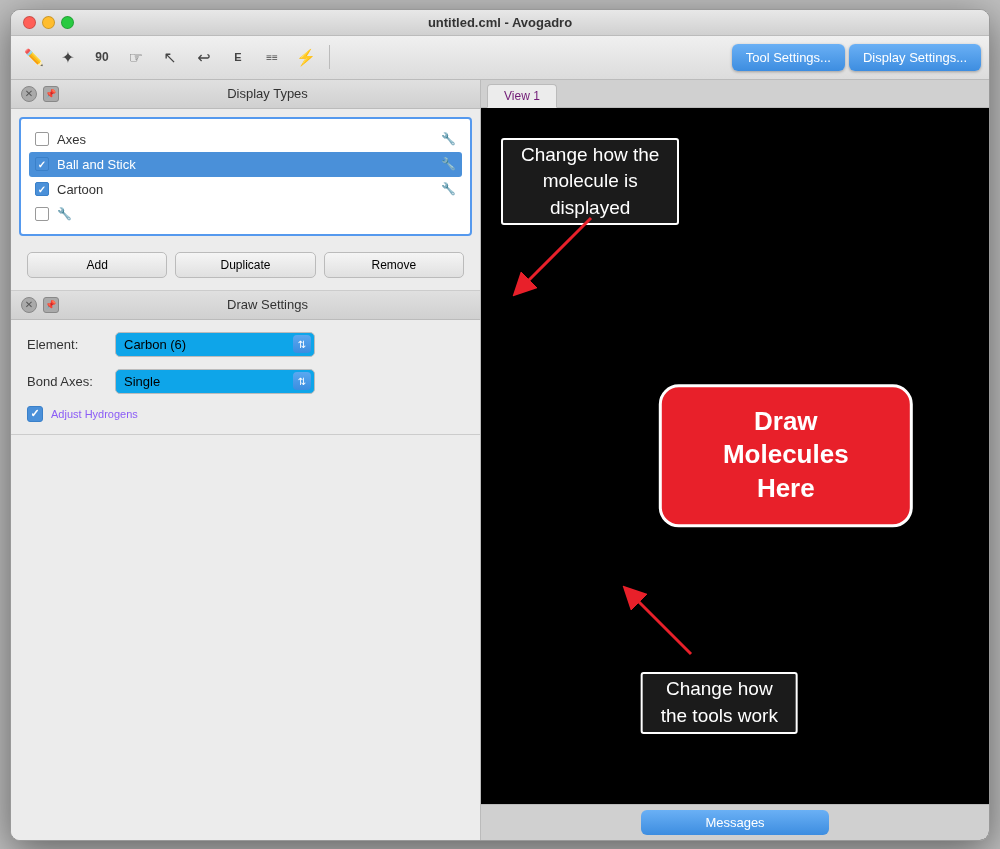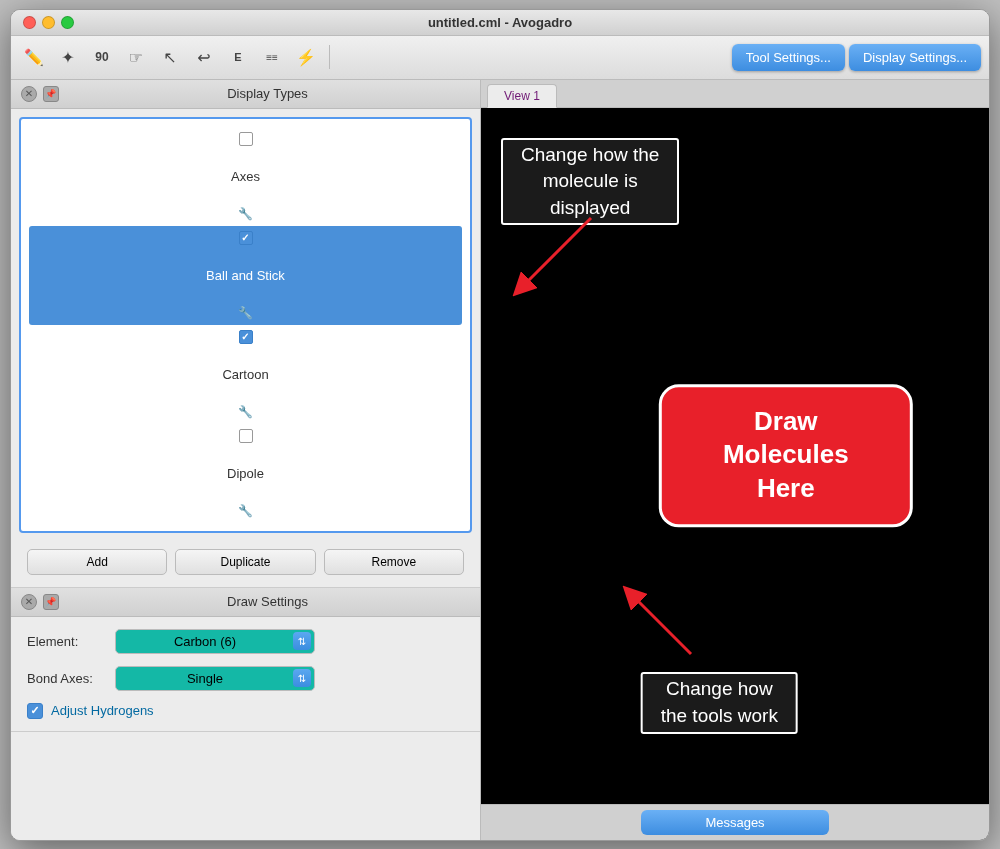--- a/index.html
+++ b/index.html
@@ -155,22 +155,21 @@
       border: 2px solid #5599ee;
       margin: 8px;
       border-radius: 4px;
       background: white;
     }
     .display-item {
       display: flex;
       align-items: center;
       padding: 5px 6px;
       border-radius: 3px;
-      gap: 23px;
-      flex-direction: column;
+      gap: 8px;
     }
     .display-item.selected {
       background: #4a90d9;
     }
     .display-item.selected .display-label {
       color: white;
     }
     .display-checkbox {
       width: 14px;
       height: 14px;
@@ -235,26 +234,25 @@
     .select-wrapper {
       position: relative;
       flex: 1;
       max-width: 200px;
     }
     .select-wrapper select {
       width: 100%;
       padding: 4px 28px 4px 8px;
       border: 1px solid #bbb;
       border-radius: 5px;
-      background: #14b8a6;
+      background: #0ea5e9;
       font-size: 13px;
       appearance: none;
       -webkit-appearance: none;
       cursor: pointer;
-      text-align: center;
     }
     .select-arrow {
       position: absolute;
       right: 4px;
       top: 50%;
       transform: translateY(-50%);
       width: 18px;
       height: 18px;
       background: linear-gradient(to bottom, #5ba8f0, #3a8de0);
       border-radius: 4px;
@@ -282,22 +280,22 @@
       justify-content: center;
       flex-shrink: 0;
     }
     .checkbox-blue::after {
       content: '✓';
       color: white;
       font-size: 11px;
       font-weight: bold;
     }
     .checkbox-label {
-      font-size: 13px;
-      color: #0369a1;
+      font-size: 11px;
+      color: #8b5cf6;
     }
     
     .right-panel {
       flex: 1;
       display: flex;
       flex-direction: column;
       background: #000;
     }
     .view-tabs {
       display: flex;
@@ -452,21 +450,20 @@
             <span class="display-label">Ball and Stick</span>
             <span class="wrench-icon">🔧</span>
           </div>
           <div class="display-item">
             <div class="display-checkbox checked"></div>
             <span class="display-label">Cartoon</span>
             <span class="wrench-icon">🔧</span>
           </div>
           <div class="display-item">
             <div class="display-checkbox"></div>
-            <span class="display-label">Dipole</span>
             <span class="wrench-icon">🔧</span>
           </div>
         </div>
         <div class="display-buttons">
           <button class="display-btn">Add</button>
           <button class="display-btn">Duplicate</button>
           <button class="display-btn">Remove</button>
         </div>
       </div>
 

